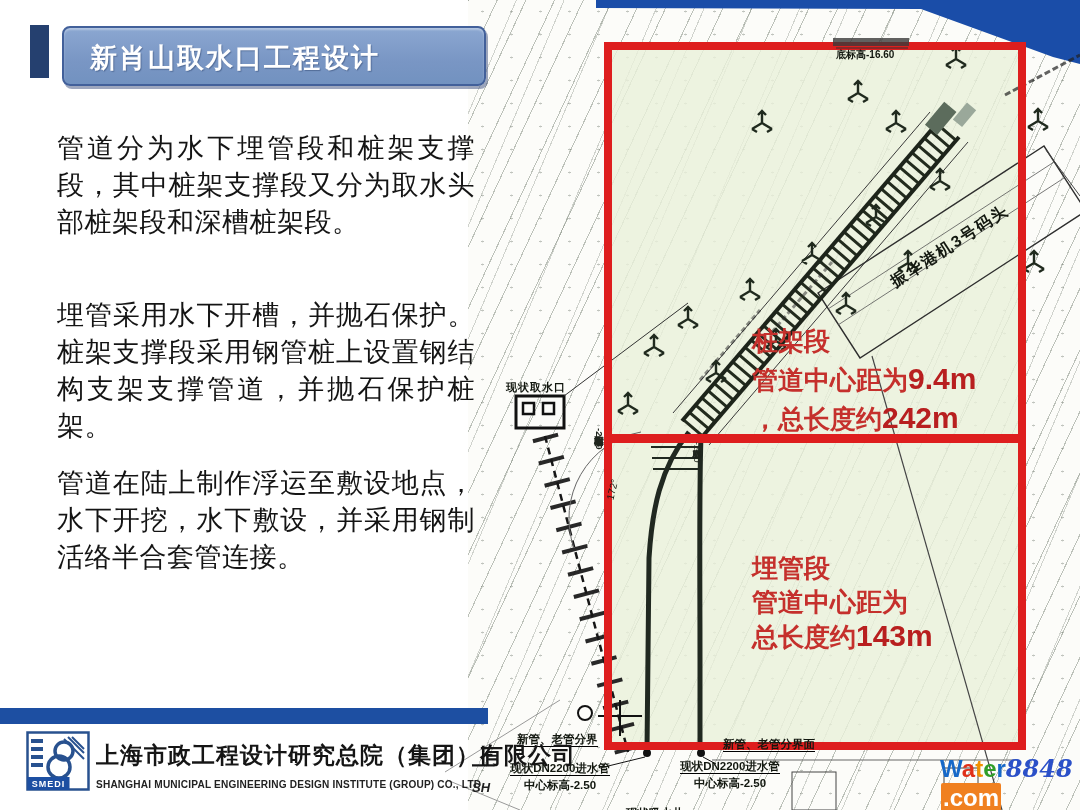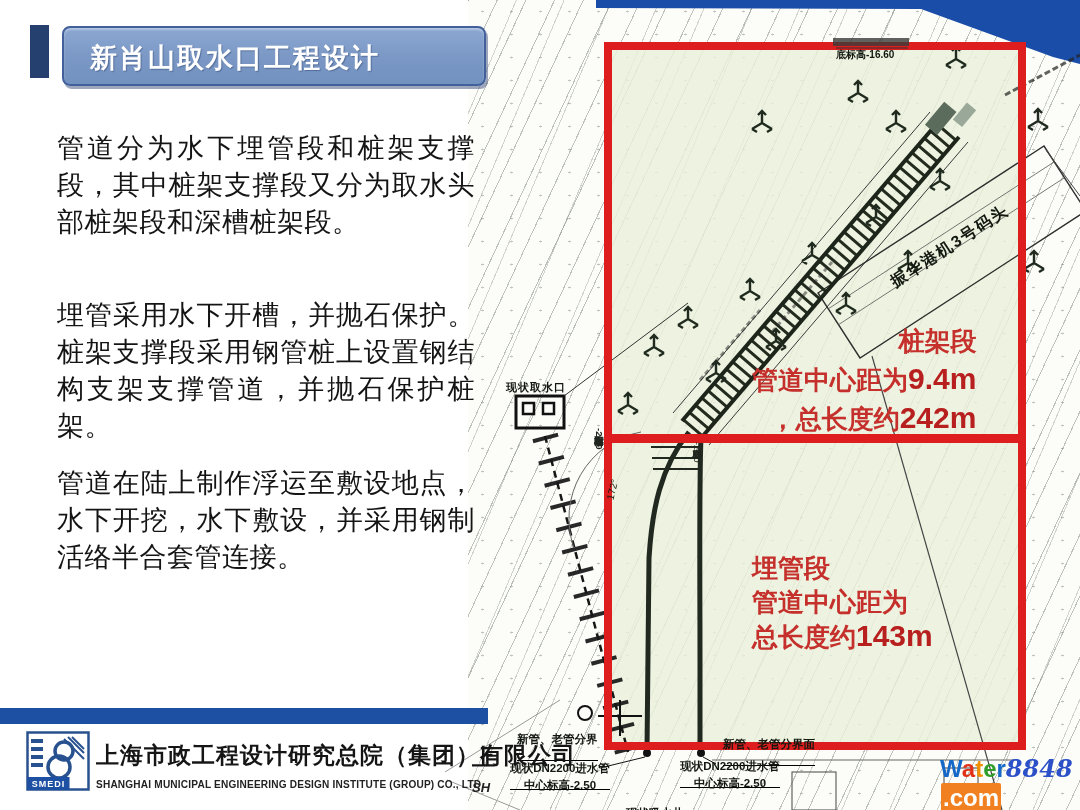--- a/index.html
+++ b/index.html
@@ -33,35 +33,35 @@
   }
 
   
   .para{position:absolute;left:57px;width:418px;font-size:27px;line-height:37px;color:#141414;
         font-weight:500;letter-spacing:.5px;text-align:justify;}
   .para-1{top:130px;} .para-2{top:297px;} .para-3{top:465px;}
 
   
   .callout{position:absolute;color:#c5302c;font-weight:700;}
   .callout .ln{white-space:nowrap;}
-  .callout-pile{left:752px;top:323px;font-size:26px;line-height:37px;text-align:right;}
+  .callout-pile{left:752px;top:323px;font-size:26px;line-height:37px;}
   .callout-buried{left:752px;top:551px;font-size:26px;line-height:34px;}
   .callout .val{font-size:30px;font-weight:800;color:#b81f1f;letter-spacing:0;}
 
   
   .mlabel{position:absolute;color:#12170f;font-weight:700;white-space:nowrap;}
   .lb-wharf{left:850px;top:236px;width:200px;text-align:center;font-size:16px;letter-spacing:2px;
             transform:rotate(-33deg);}
   .lb-intake{left:506px;top:380px;font-size:11px;letter-spacing:1px;}
   .lb-elev{left:836px;top:48px;font-size:10px;font-weight:700;}
   .lb-angle{left:602px;top:484px;font-size:10px;font-weight:400;transform:rotate(-76deg);}
   .vlabel{position:absolute;writing-mode:vertical-rl;text-orientation:mixed;color:#20261e;white-space:nowrap;}
   .v1{left:690px;top:442px;height:145px;font-size:9px;font-weight:400;}
   .v2{left:592px;top:428px;height:158px;font-size:9.5px;font-weight:700;}
-  .underl{border-bottom:1.5px solid #000;padding-bottom:15px;}
+  .underl{border-bottom:1.5px solid #000;padding-bottom:1px;}
   .lb-bnd-l{left:517px;top:732px;font-size:11.5px;}
   .lb-bnd-r{left:691px;top:737px;font-size:11.5px;margin-left:32px;}
   .lb-inlet{position:absolute;width:104px;text-align:center;font-size:11.5px;font-weight:700;color:#12170f;line-height:17px;}
   .lb-inlet-l{left:508px;top:760px;}
   .lb-inlet-r{left:678px;top:758px;}
   .lb-well{left:626px;top:768px;font-size:11.5px;margin-top:38px;}
 
   
   .footer-bar{position:absolute;left:0;top:708px;width:488px;height:16px;background:#1d4fa2;}
   .logo-svg{position:absolute;left:26px;top:731px;}

